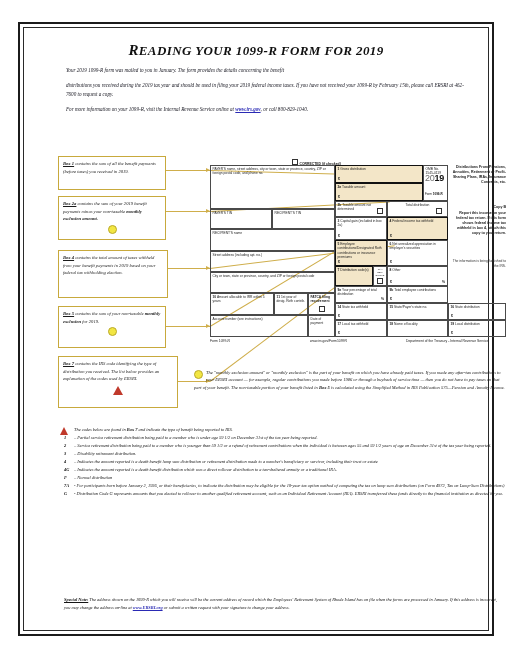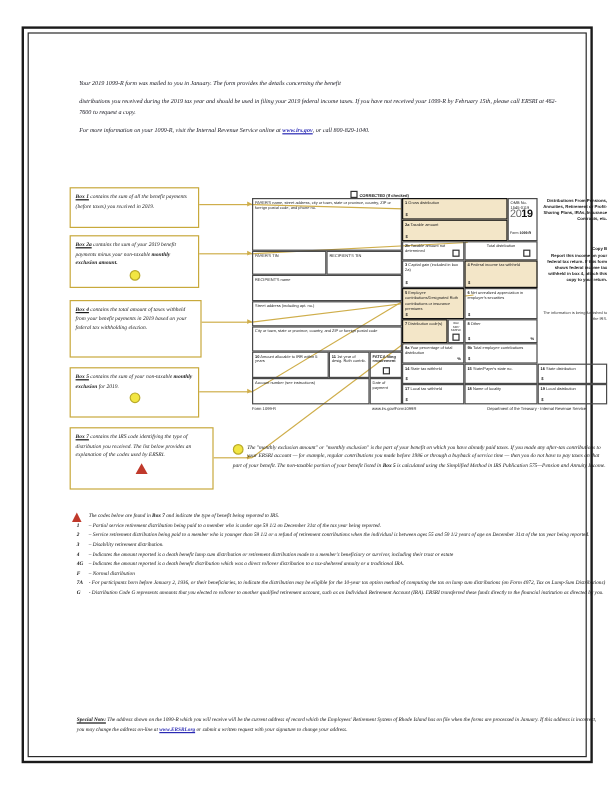--- a/index.html
+++ b/index.html
@@ -86,20 +86,23 @@
   .special{position:absolute;left:40px;top:568px;width:440px;
            font-style:italic;font-size:4.4px;line-height:7.6px;color:#141414;}
   .special .hd{font-weight:bold;text-decoration:underline;}
 </style>
 </head>
 <body>
 
 <div class="page">
 <div class="page-inner">
 
+  <div class="title">
+    <span class="sc">R</span><span>EADING YOUR 1099-R FORM FOR 2019</span>
+  </div>
 
   <div class="intro">
     <p>Your 2019 1099-R form was mailed to you in January.  The form provides the details concerning the benefit</p>
     <p>distributions you received during the 2019 tax year and should be used in filing your 2019 federal income taxes.  If you have not received your 1099-R by February 15th, please call ERSRI at 462-7600 to request a copy.</p>
     <p><span>For more information on your 1099-R, visit the Internal Revenue Service online at </span><span class="lnk">www.irs.gov</span><span>, or call 800-829-1040.</span></p>
   </div>
 
   <div class="callout c1">
     <span class="cb-lbl">Box 1</span><span> contains the sum of all the benefit payments (before taxes) you received in 2019.</span>
   </div>

